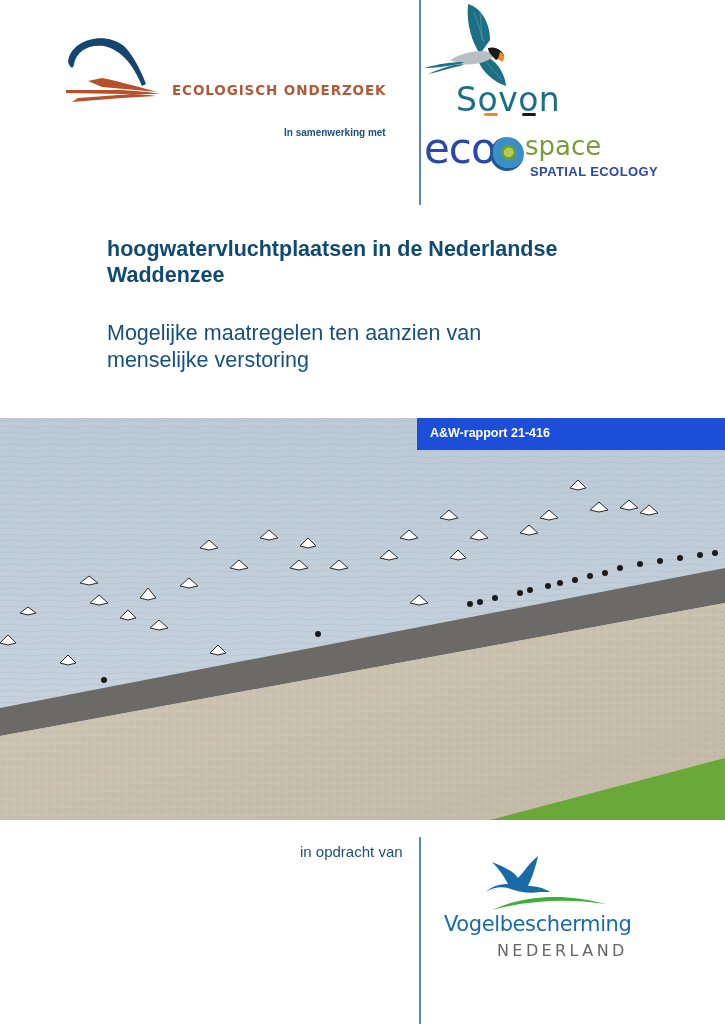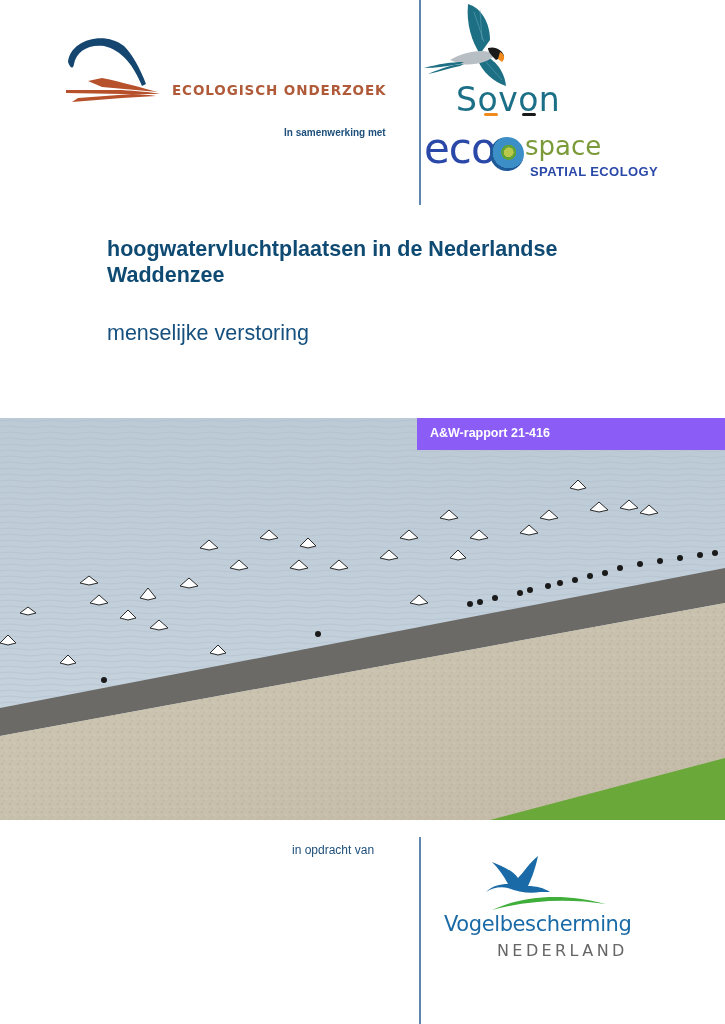--- a/index.html
+++ b/index.html
@@ -30,24 +30,24 @@
     .space-word { left: 525px; top: 133px; font-size: 26px; color: #7b9b3a; font-family: "DejaVu Sans", sans-serif; line-height: 1; }
     .spatial { left: 530px; top: 164px; font-size: 13px; font-weight: bold; color: #2a48a8; letter-spacing: 0.4px; white-space: nowrap; text-align: right; }
 
     
     .title { left: 107px; top: 236px; width: 560px; font-size: 21.5px; font-weight: bold; color: #0f4a73;
              line-height: 26px; }
     .subtitle { left: 107px; top: 320px; width: 560px; font-size: 21.5px; color: #16507e; line-height: 27px; }
 
     
     .photo { left: 0; top: 418px; width: 725px; height: 402px; overflow: hidden; }
-    .banner { position: absolute; left: 417px; top: 0; width: 308px; height: 32px; background: #8b5cf6; }
+    .banner { position: absolute; left: 417px; top: 0; width: 308px; height: 32px; background: #1d4ed8; }
     .banner span { position: absolute; left: 13px; top: 8px; font-size: 12.5px; font-weight: bold; color: #ffffff; white-space: nowrap; }
 
-    .opdracht { left: 292px; top: 843px; font-size: 12px; color: #1d4f7a; white-space: nowrap; }
+    .opdracht { left: 300px; top: 843px; font-size: 15px; color: #1d4f7a; white-space: nowrap; }
 
     .vb-word { left: 444px; top: 912px; font-size: 21px; font-weight: normal; color: #1a6aa7;
                font-family: "DejaVu Sans", sans-serif; letter-spacing: -0.4px; white-space: nowrap; }
     .vb-sub { left: 497px; top: 941px; font-size: 16px; color: #666; letter-spacing: 3.4px; white-space: nowrap;
               font-family: "DejaVu Sans", sans-serif; }
   </style>
 </head>
 <body>
 
 <div class="vline" style="left:419px; top:0; height:205px;"></div>
@@ -83,20 +83,21 @@
 <div class="abs" style="left:490px; top:137px; width:34px; height:34px; border-radius:50%;
             background: radial-gradient(circle at 55% 45%, #b9c84a 0 18%, #5fa23a 19% 28%, #3c8ec6 29% 60%, #1f5a98 61% 100%);"></div>
 <div class="abs space-word">space</div>
 <div class="abs spatial">SPATIAL ECOLOGY</div>
 
 <div class="abs title">
   <div>hoogwatervluchtplaatsen in de Nederlandse</div>
   <div>Waddenzee</div>
 </div>
 <div class="abs subtitle">
+  <div>Mogelijke maatregelen ten aanzien van</div>
   <div>menselijke verstoring</div>
 </div>
 
 <div class="abs photo">
   <svg width="725" height="402" viewBox="0 0 725 402" style="position:absolute;left:0;top:0;">
     <defs>
       <linearGradient id="water" x1="0" y1="0" x2="0" y2="1">
         <stop offset="0" stop-color="#bccad6"></stop>
         <stop offset="1" stop-color="#c9d6e0"></stop>
       </linearGradient>

